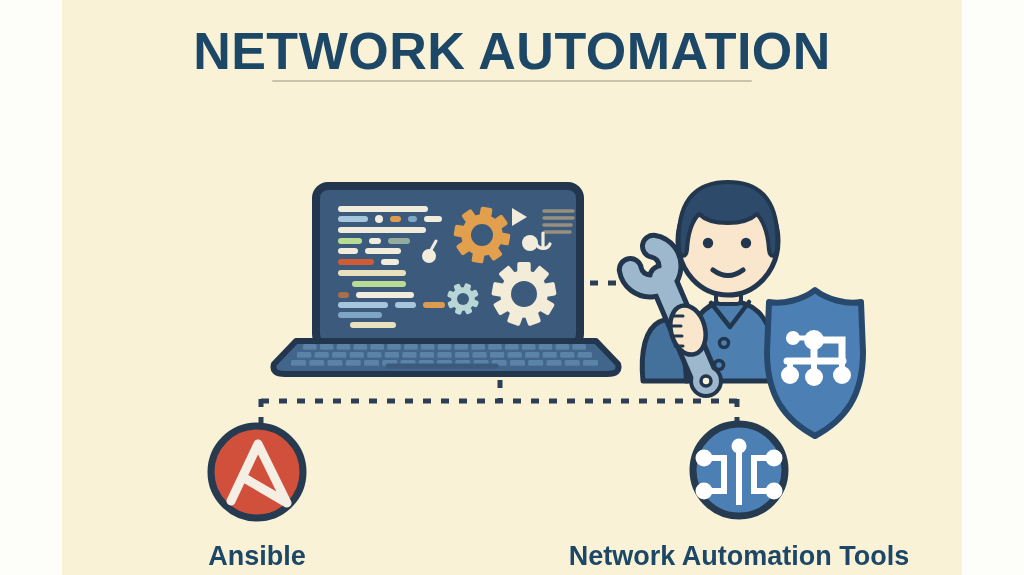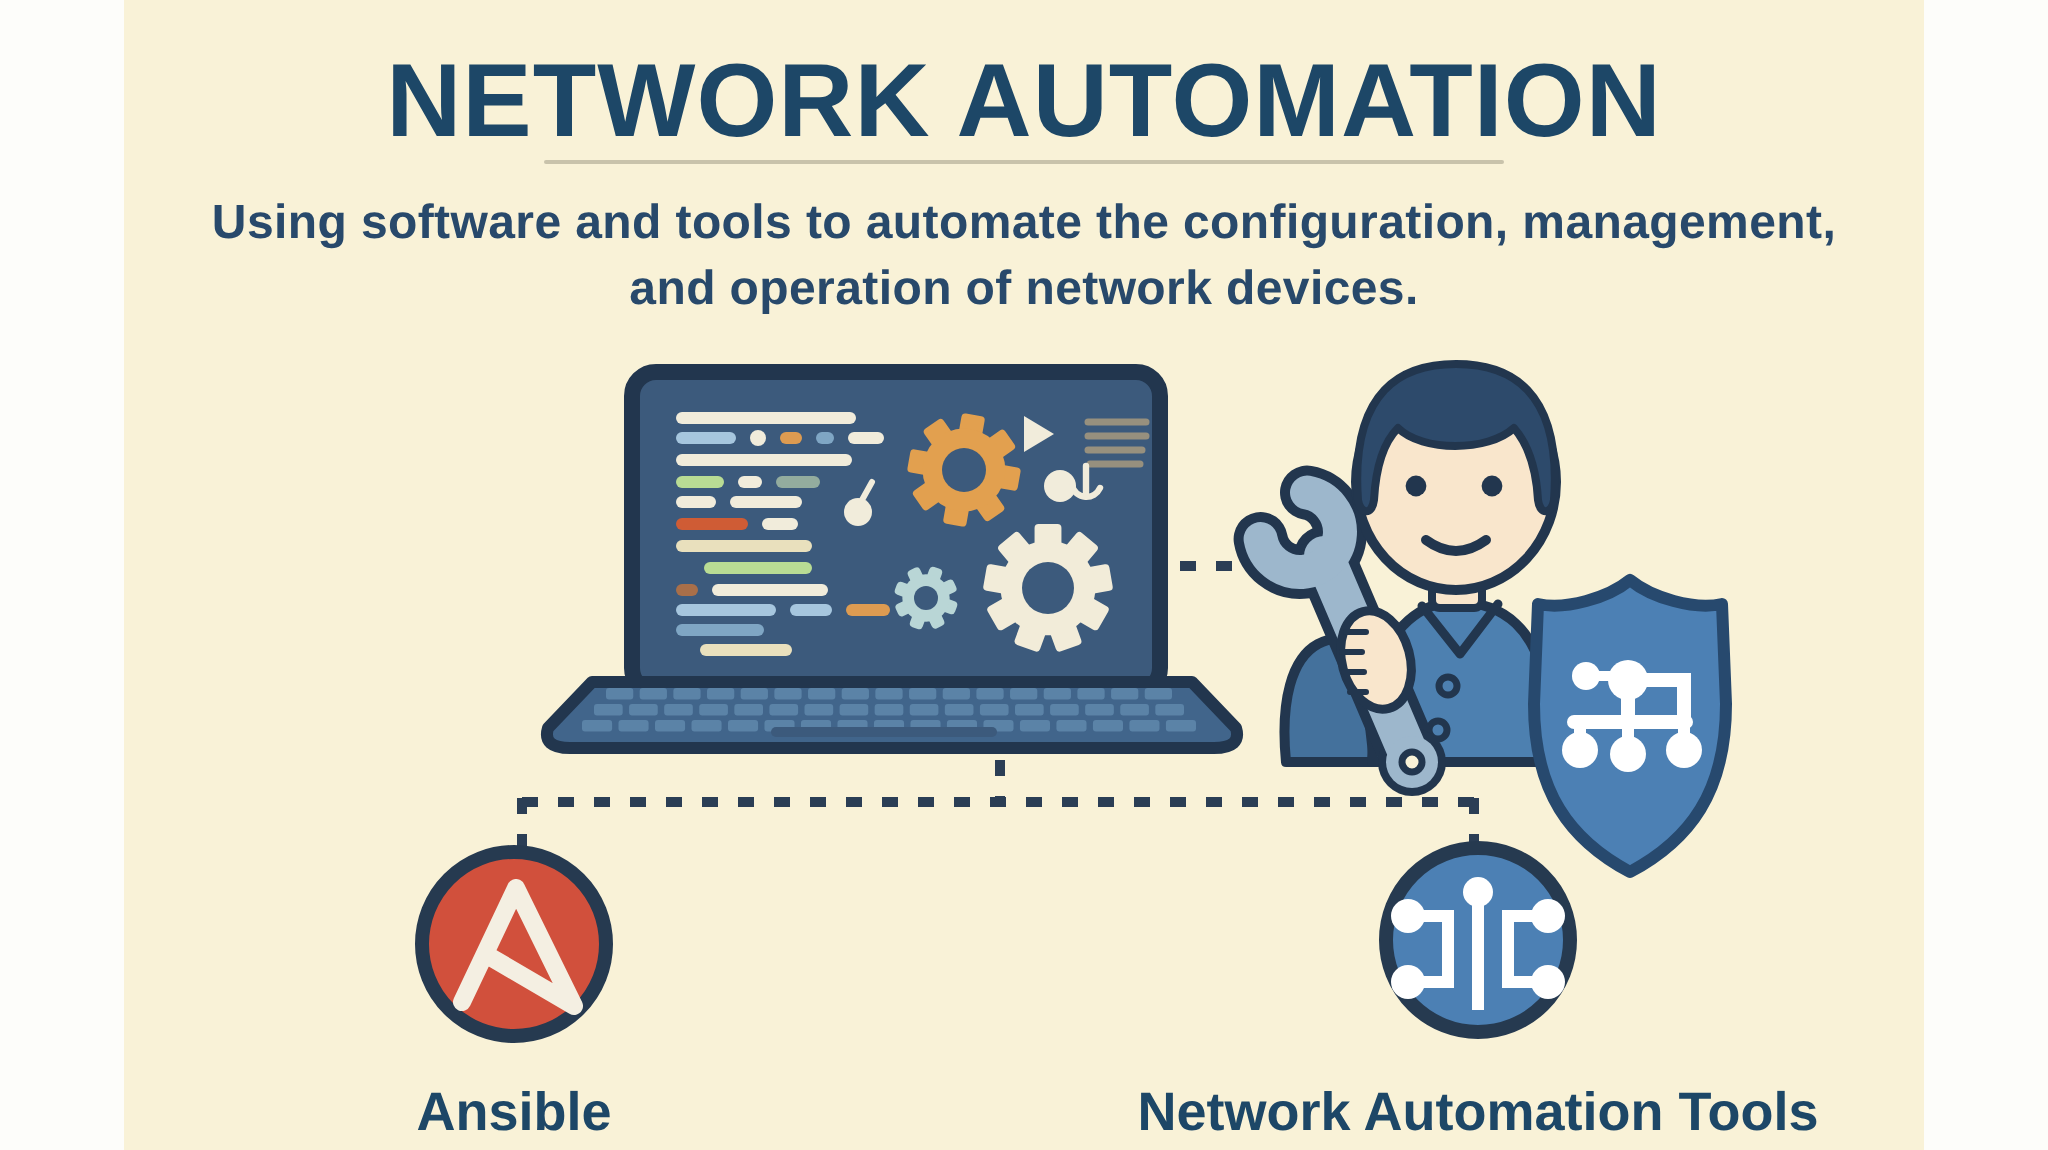--- a/index.html
+++ b/index.html
@@ -262,19 +262,15 @@
         <circle cx="704" cy="458" r="8.5" stroke="none" style="fill:var(--glyph)"></circle>
         <circle cx="704" cy="491" r="8.5" stroke="none" style="fill:var(--glyph)"></circle>
         <circle cx="774" cy="458" r="8.5" stroke="none" style="fill:var(--glyph)"></circle>
         <circle cx="774" cy="491" r="8.5" stroke="none" style="fill:var(--glyph)"></circle>
       </g>
     </g>
   </svg>
 
   <div class="title">NETWORK AUTOMATION</div>
   <div class="title-divider"></div>
-  <div class="subtitle">
-    <div>Using software and tools to automate the configuration, management,</div>
-    <div>and operation of network devices.</div>
-  </div>
   <div class="label label-ansible">Ansible</div>
   <div class="label label-tools">Network Automation Tools</div>
 </div>
 
 </body></html>

